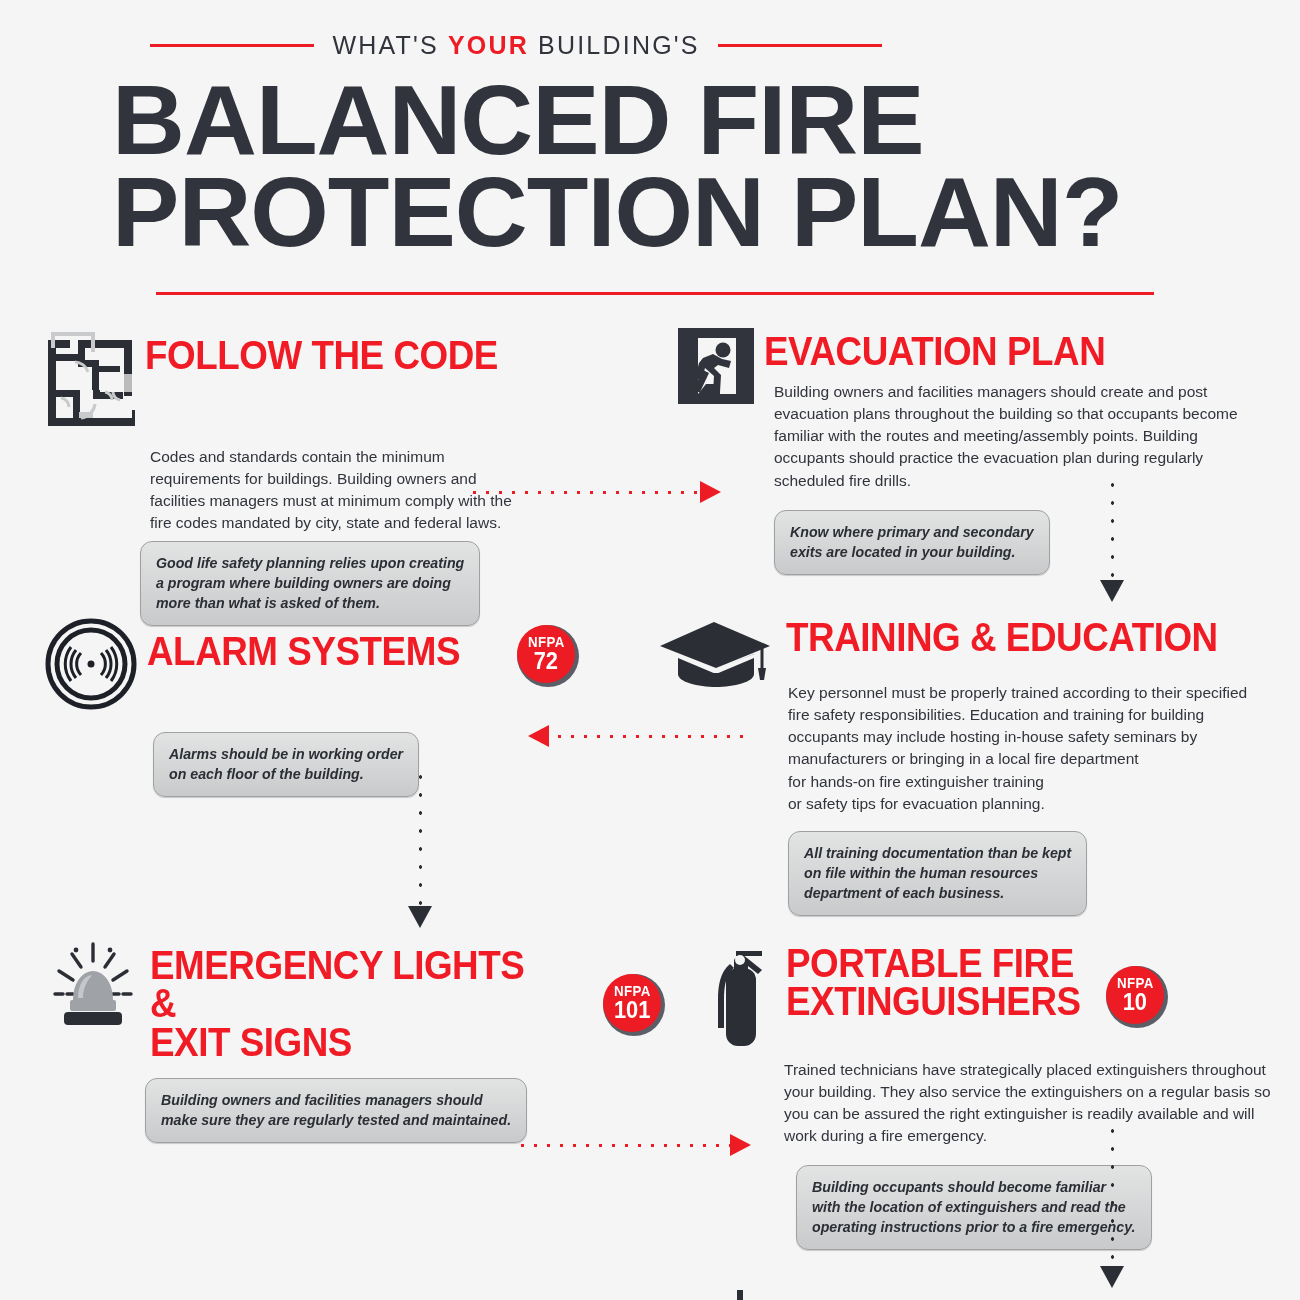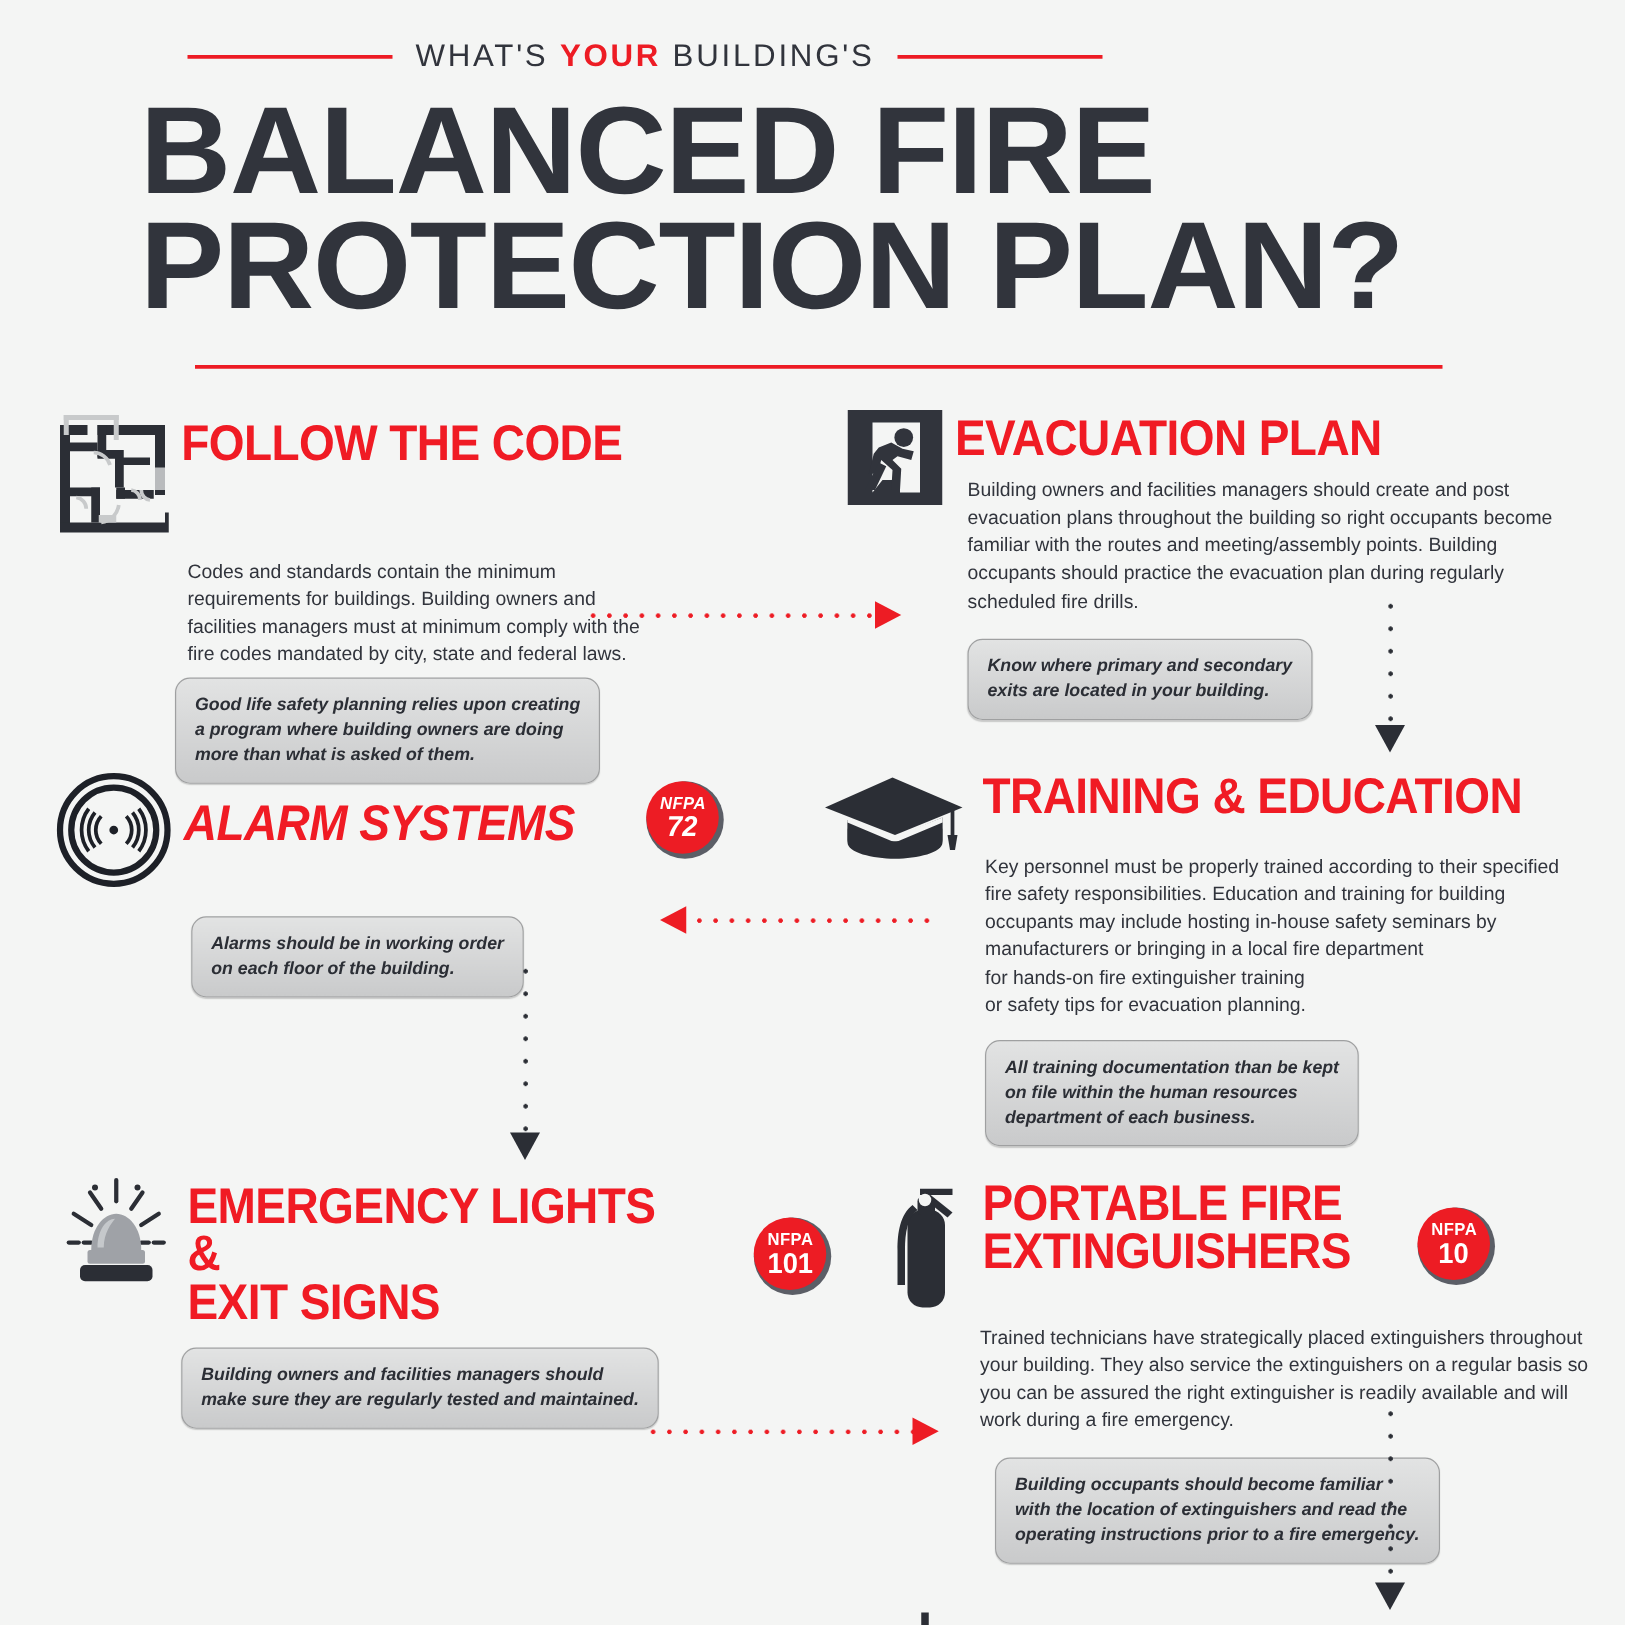--- a/index.html
+++ b/index.html
@@ -240,21 +240,21 @@
           <circle cx="45" cy="22" r="7.5" fill="#31343c"></circle>
           <path d="M25 30 l10 -4 l9 5 l9 2 l-2 7 l-11 -3 l-4 3 l7 7 l-1 17 h-7 l1 -16 l-9 -8 l-3 11 h-7 l4 -16 Z" fill="#31343c"></path>
           <path d="M31 45 l-9 19 h-8 l11 -22 Z" fill="#31343c"></path>
         </svg>
       </span>
       <div style="padding-top:4px;">
         <div class="sec-title">EVACUATION PLAN</div>
       </div>
     </div>
     <div class="sec-body" style="margin-top:-27px; margin-left:96px;">Building owners and facilities managers should create and post
-evacuation plans throughout the building so right occupants become
+evacuation plans throughout the building so that occupants become
 familiar with the routes and meeting/assembly points. Building
 occupants should practice the evacuation plan during regularly
 scheduled fire drills.</div>
     <div style="margin-top:18px; margin-left:96px;">
       <div class="callout">Know where primary and secondary
 exits are located in your building.</div>
     </div>
   </div>
 
   <div class="section" style="left:45px; top:618px; width:560px;">
@@ -265,21 +265,21 @@
           <circle cx="46" cy="46" r="34" fill="none" stroke="#1d2027" stroke-width="5"></circle>
           <circle cx="46" cy="46" r="3.5" fill="#1d2027"></circle>
           <path d="M36 35 a16 16 0 0 0 0 22" fill="none" stroke="#1d2027" stroke-width="3"></path>
           <path d="M31 32 a22 22 0 0 0 0 28" fill="none" stroke="#1d2027" stroke-width="3"></path>
           <path d="M26 29 a28 28 0 0 0 0 34" fill="none" stroke="#1d2027" stroke-width="3"></path>
           <path d="M56 35 a16 16 0 0 1 0 22" fill="none" stroke="#1d2027" stroke-width="3"></path>
           <path d="M61 32 a22 22 0 0 1 0 28" fill="none" stroke="#1d2027" stroke-width="3"></path>
           <path d="M66 29 a28 28 0 0 1 0 34" fill="none" stroke="#1d2027" stroke-width="3"></path>
         </svg>
       </span>
-      <div style="display:flex; align-items:center; gap:30px; padding-top:14px;font-style:italic;">
+      <div style="display:flex; align-items:flex-start; gap:30px; padding-top:14px;">
         <div class="sec-title">ALARM SYSTEMS</div>
         <div class="nfpa" style="margin-top:-7px;">
           <div class="shadow"></div>
           <div class="disc">
             <span class="n1">NFPA</span>
             <span class="n2">72</span>
           </div>
         </div>
       </div>
     </div>
@@ -366,21 +366,21 @@
       <span class="icon">
         <svg width="70" height="112" viewBox="0 0 70 112">
           <rect x="20" y="30" width="30" height="78" rx="12" fill="#2b2e35"></rect>
           <rect x="28" y="20" width="14" height="14" rx="3" fill="#2b2e35"></rect>
           <path d="M30 13 h26 v5 h-26 Z" fill="#2b2e35"></path>
           <path d="M36 16 l20 16 l-4 4 l-20 -16 Z" fill="#2b2e35"></path>
           <circle cx="34" cy="22" r="5" fill="#f4f5f4"></circle>
           <path d="M24 26 C14 34 12 48 12 62 L12 90 h6 L18 62 C18 48 20 36 28 30 Z" fill="#2b2e35"></path>
         </svg>
       </span>
-      <div style="display:flex; align-items:flex-start; gap:28px; padding-top:6px;">
+      <div style="display:flex; align-items:flex-start; padding-top:6px;">
         <div class="sec-title">PORTABLE FIRE
 EXTINGUISHERS</div>
         <div class="nfpa" style="margin-top:22px;">
           <div class="shadow"></div>
           <div class="disc">
             <span class="n1">NFPA</span>
             <span class="n2">10</span>
           </div>
         </div>
       </div>

